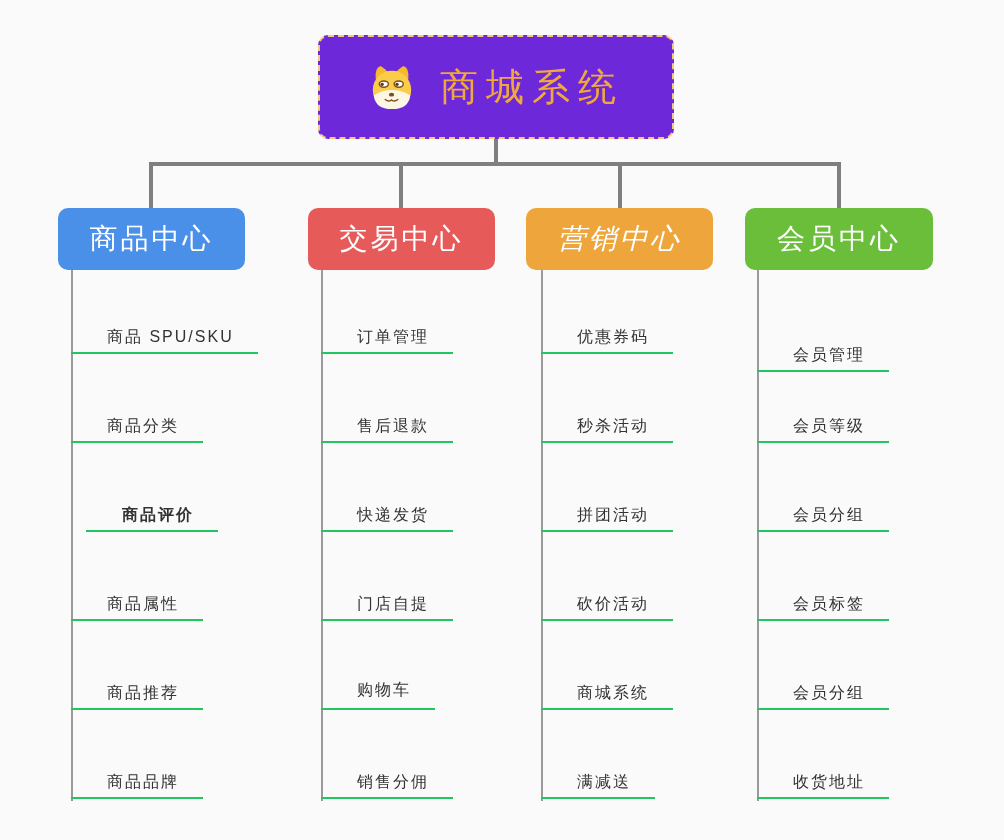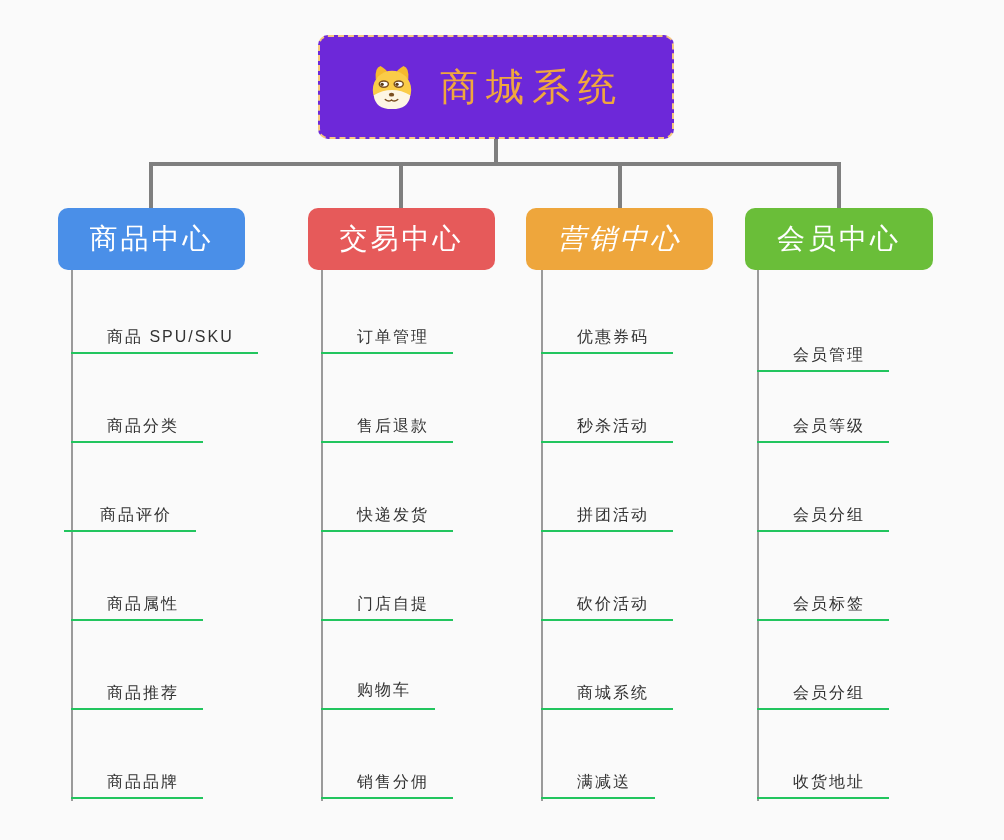--- a/index.html
+++ b/index.html
@@ -110,21 +110,21 @@
   <div class="branch-trunk" style="left:321px;"></div>
   <div class="branch-trunk" style="left:541px;"></div>
   <div class="branch-trunk" style="left:757px;"></div>
 
   <div class="leaf" style="left:71px; top:320px;">
       <span>商品 SPU/SKU</span>
     </div>
   <div class="leaf" style="left:71px; top:409px;">
       <span>商品分类</span>
     </div>
-  <div class="leaf" style="left:64px; top:498px;">
+  <div class="leaf" style="left:86px; top:498px;font-weight:bold;">
       <span>商品评价</span>
     </div>
   <div class="leaf" style="left:71px; top:587px;">
       <span>商品属性</span>
     </div>
   <div class="leaf" style="left:71px; top:676px;">
       <span>商品推荐</span>
     </div>
   <div class="leaf" style="left:71px; top:765px;">
       <span>商品品牌</span>

